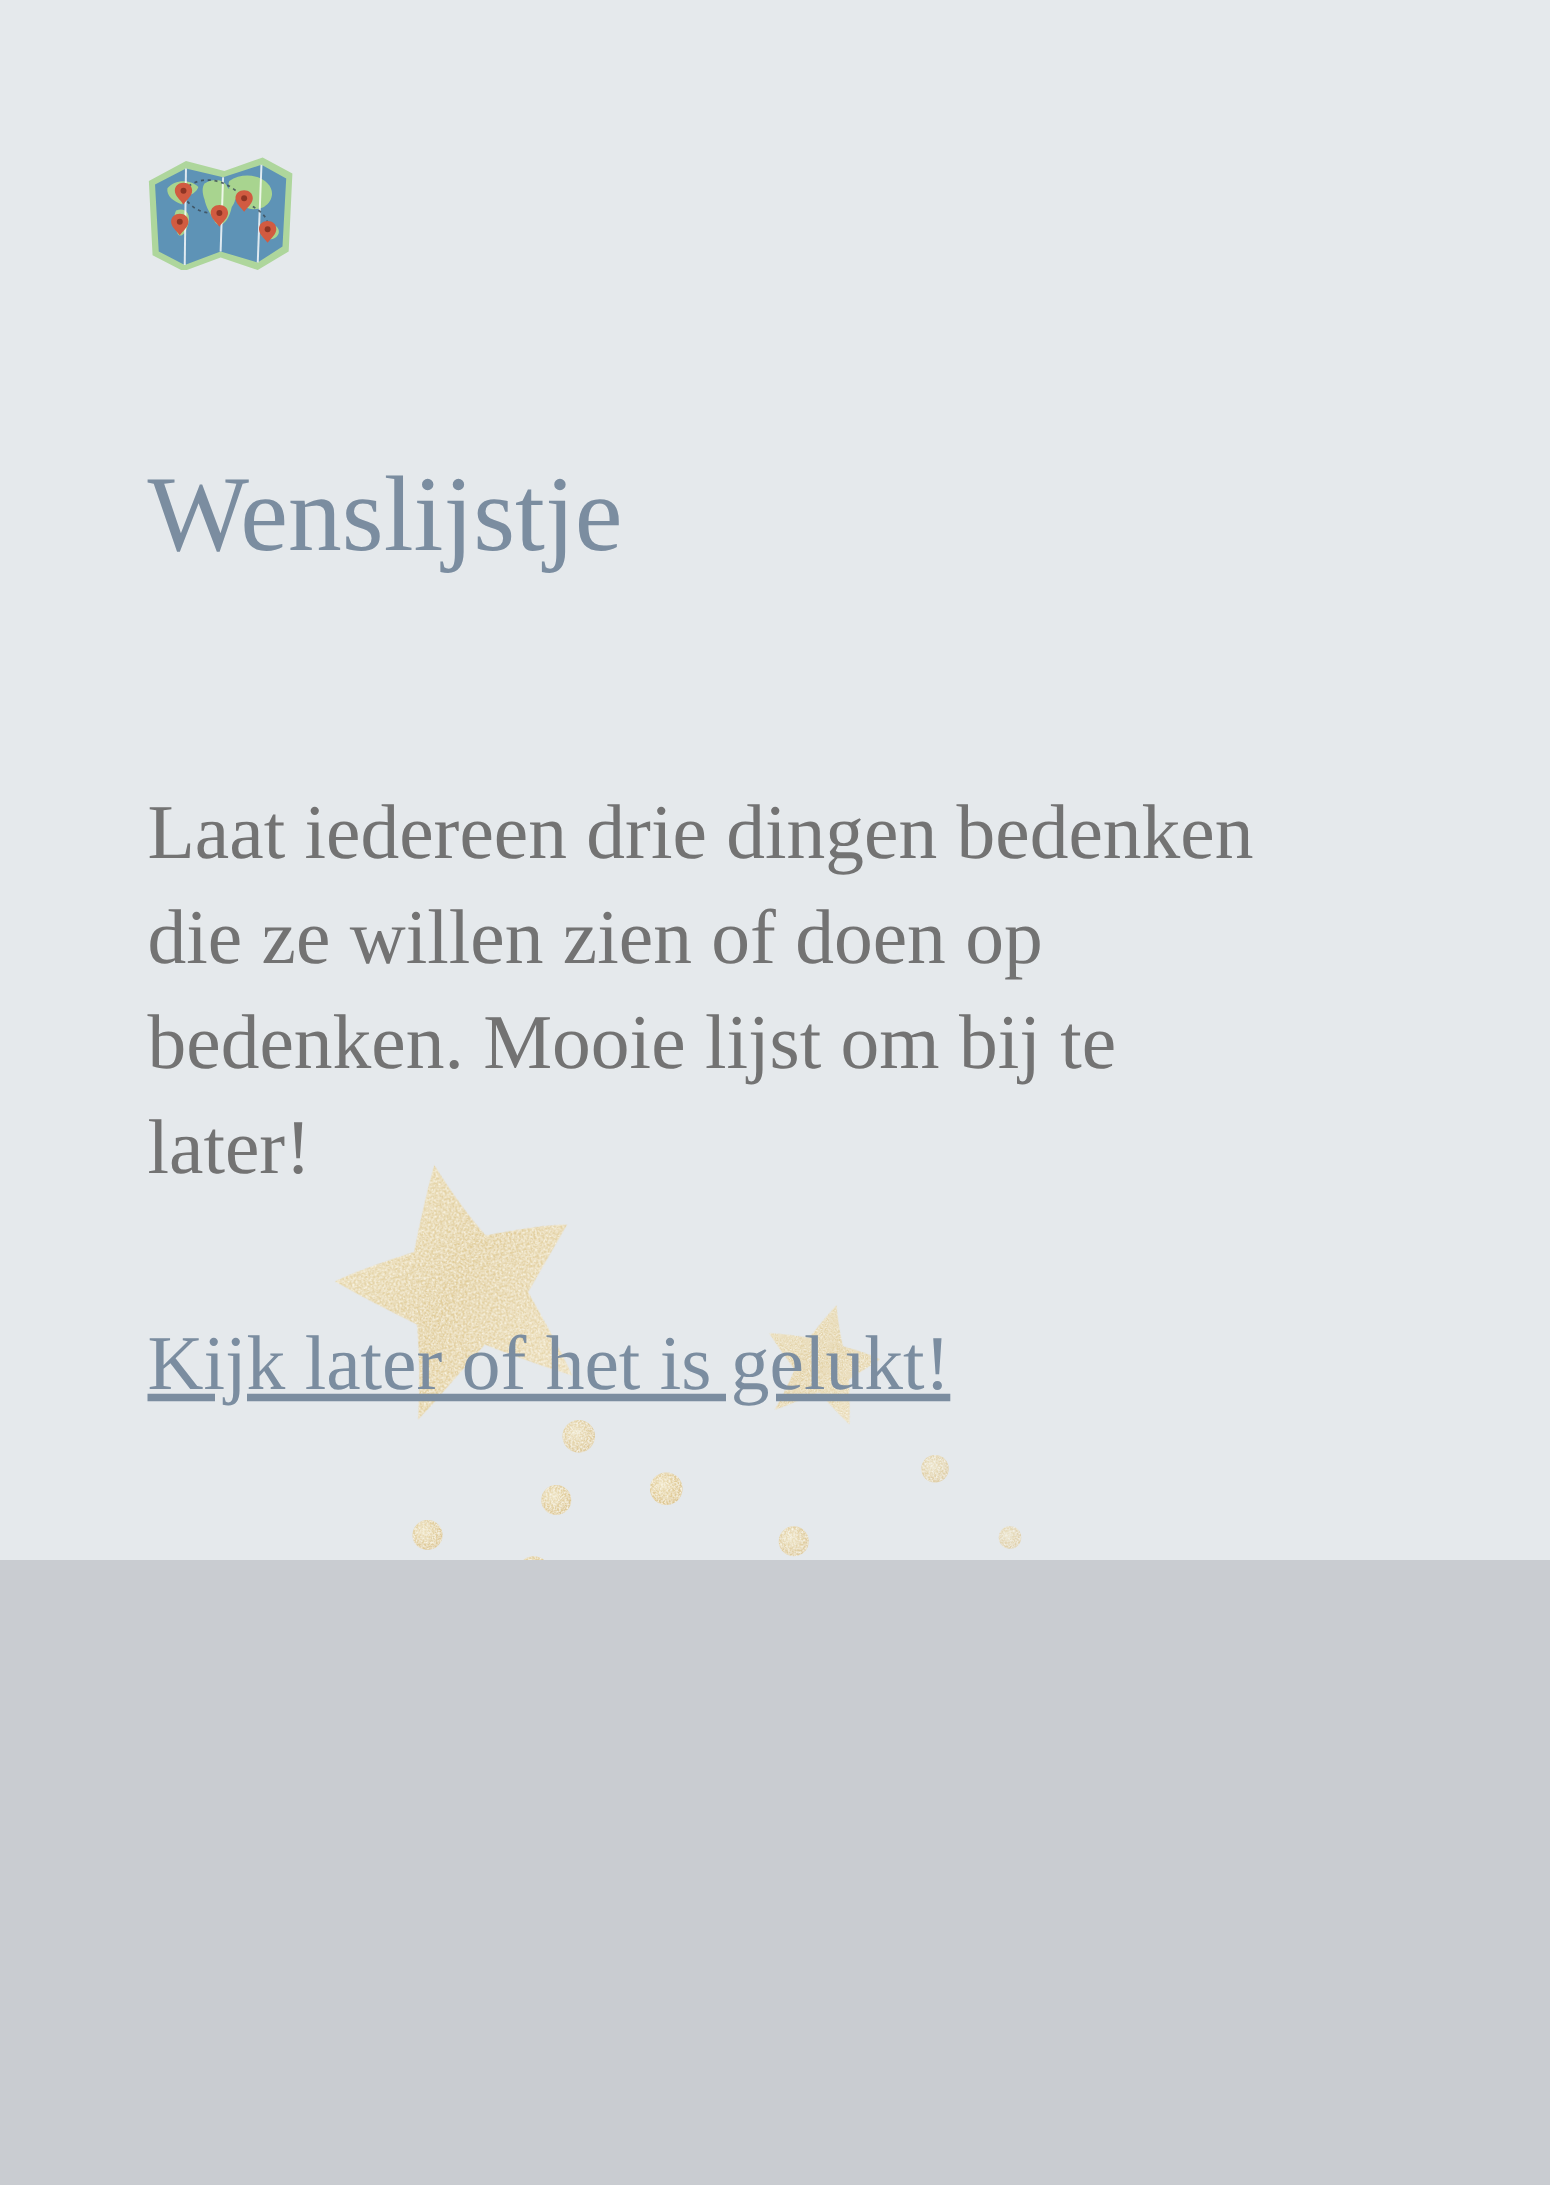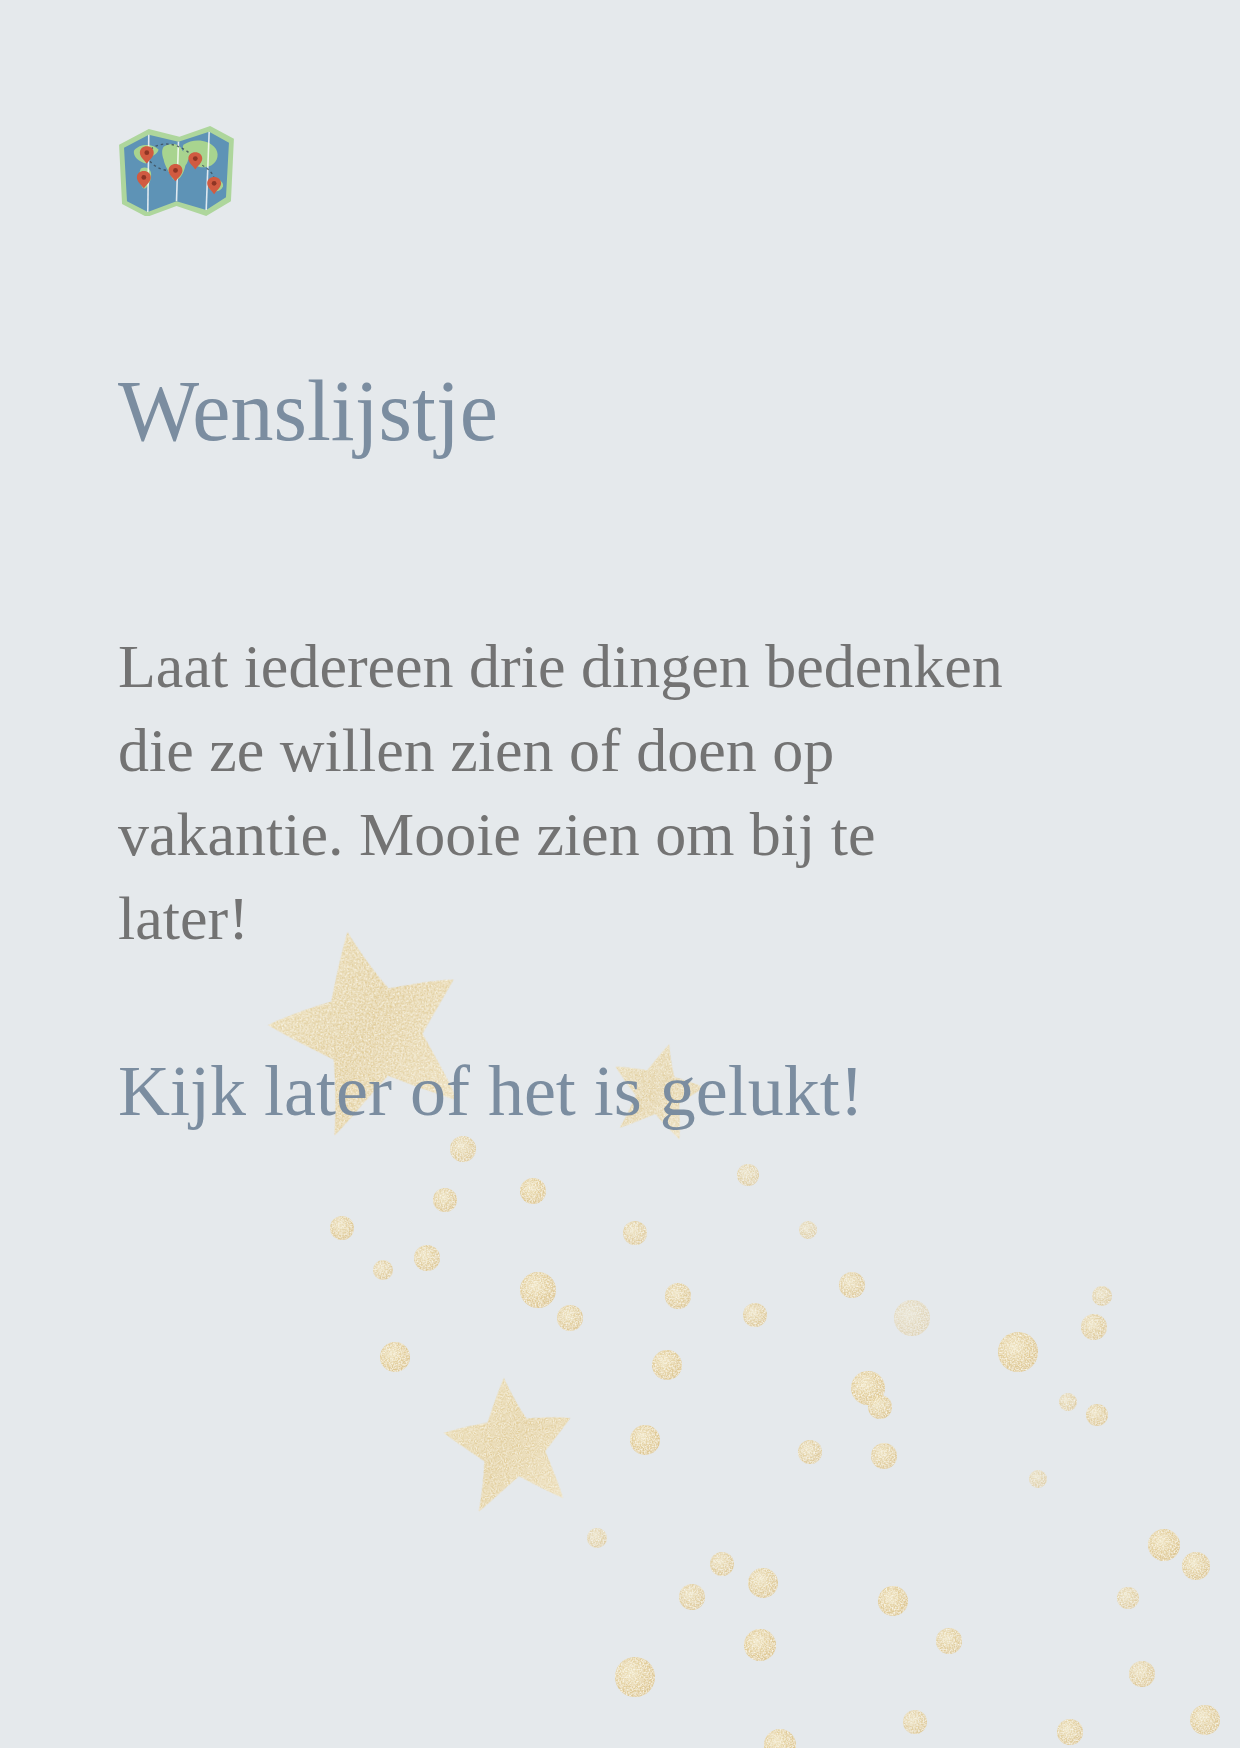--- a/index.html
+++ b/index.html
@@ -1,34 +1,34 @@
 <!DOCTYPE html>
 <html><head>
 <meta charset="utf-8">
 <style>
   html,body{margin:0;padding:0;background:#c9ccd1;}
   .page{
-    position:relative;width:1240px;height:1748px;overflow:hidden;
+    position:relative;width:1240px;height:1248px;overflow:hidden;
     background:#e5e9ec;
     font-family:"Liberation Serif", serif;
   }
   .decor-layer{position:absolute;left:0;top:0;width:1240px;height:1748px;z-index:0;}
   .map-icon{position:absolute;left:114px;top:117px;width:124px;height:99px;z-index:2;}
   .page-title{
     position:absolute;left:118px;top:368px;margin:0;z-index:2;
     font-size:86px;line-height:86px;font-weight:400;letter-spacing:0;
     white-space:nowrap;
   }
   .body-para{
     position:absolute;left:118px;top:624px;z-index:2;
     font-size:62px;line-height:84px;font-weight:400;white-space:nowrap;
   }
   .closing-line{
     position:absolute;left:118px;top:1049px;z-index:2;
-    font-size:72px;line-height:84px;font-weight:400;white-space:nowrap;
+    font-size:62px;line-height:84px;font-weight:400;white-space:nowrap;text-decoration:underline;
   }
 </style>
 </head>
 <body>
 
 <div class="page" style="background: rgb(229, 233, 236);">
 
   <svg class="decor-layer" viewBox="0 0 1240 1748" aria-hidden="true">
     <defs>
       <radialGradient id="goldRad" cx="40%" cy="38%" r="75%">
@@ -160,19 +160,19 @@
         <circle cx="101" cy="67" r="2.4"></circle>
       </g>
     </g>
   </svg>
 
   <h1 class="page-title" style="color: rgb(123, 141, 160);">Wenslijstje</h1>
 
   <div class="body-para" style="color: #737373;">
       <div>Laat iedereen drie dingen bedenken</div>
       <div>die ze willen zien of doen op</div>
-      <div>vakantie. Mooie zien om bij te</div>
+      <div>bedenken. Mooie lijst om bij te</div>
       <div>later!</div>
     </div>
 
   <div class="closing-line" style="color: rgb(123, 141, 160);">Kijk later of het is gelukt!</div>
 
 </div>
 
 </body></html>

